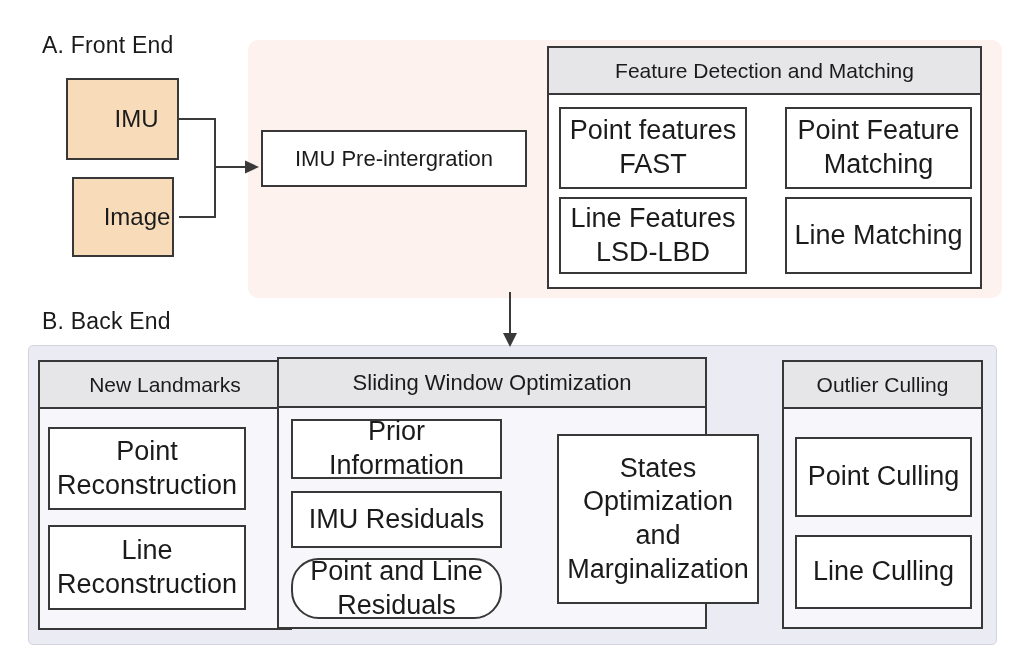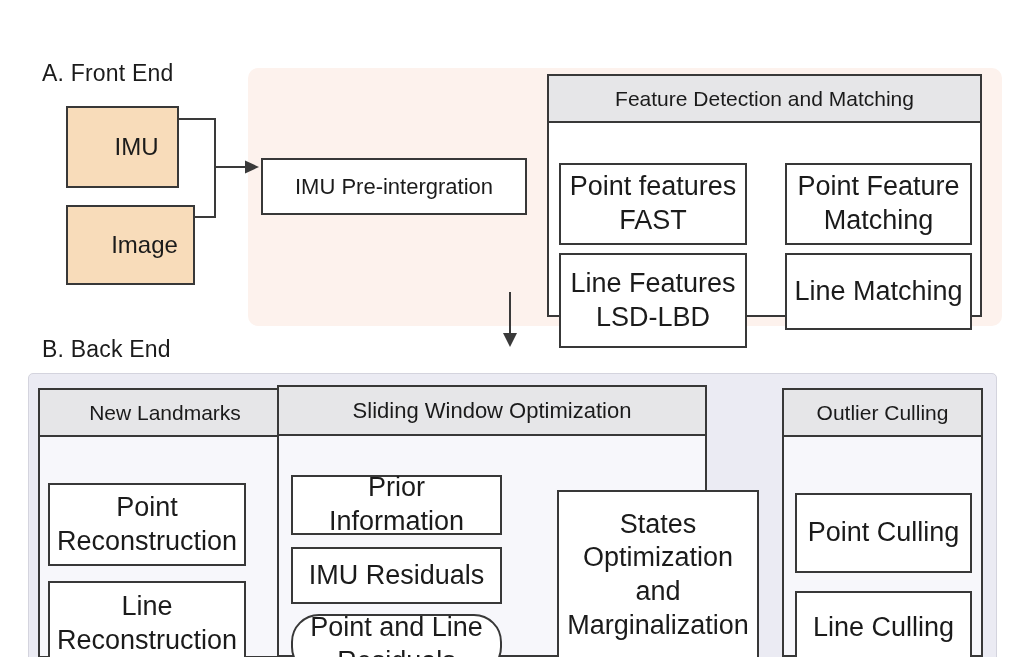--- a/index.html
+++ b/index.html
@@ -4,21 +4,21 @@
 <style>
   :root{
     --peach:#f8dcba; --pink:#fdf2ed; --header:#e6e6e8; --backdrop:#ebebf3;
     --panelBody:#f7f7fb; --boxFill:#ffffff; --border:#383838; --arrow:#3a3a3a; --text:#1b1b1b;
   }
   html,body{margin:0;padding:0;background:#ffffff;}
   .canvas{
     position:relative;width:1015px;height:657px;background:#ffffff;
     font-family:"Liberation Sans",sans-serif;color:var(--text);overflow:hidden;
   }
-  .abs{position:absolute;box-sizing:border-box;margin-top:28px;}
+  .abs{position:absolute;box-sizing:border-box;}
   .section-label{font-size:23px;font-weight:500;letter-spacing:.2px;}
   .box{
     display:flex;align-items:center;justify-content:center;text-align:center;
     white-space:pre-line;border:2px solid var(--border);background:var(--boxFill);
     font-size:27px;line-height:1.25;
   }
   .peach{background:var(--peach);font-size:24px;padding-left:28px;}
   .panel{border:2px solid var(--border);background:var(--panelBody);}
   .panel-header{
     position:absolute;left:0;top:0;right:0;display:flex;align-items:center;justify-content:center;
@@ -54,31 +54,31 @@
     <line x1="500" y1="587" x2="527" y2="587"></line>
     <line x1="527" y1="446" x2="527" y2="588"></line>
     <line x1="500" y1="517" x2="545" y2="517"></line>
     <polygon points="555,517 543,510.5 543,523.5"></polygon>
   </svg>
 
   <div class="abs section-label" style="left:42px;top:32px;">A. Front End</div>
   <div class="abs section-label" style="left:42px;top:308px;">B. Back End</div>
 
   <div class="abs box peach" style="left:66px;top:78px;width:113px;height:82px;">IMU</div>
-  <div class="abs box peach" style="left:66px;top:177px;width:129px;height:80px;">Image</div>
+  <div class="abs box peach" style="left:72px;top:177px;width:102px;height:80px;">Image</div>
 
   <div class="abs box" style="left:261px;top:130px;width:266px;height:57px;font-size:22px;">IMU Pre-intergration</div>
 
   <div class="abs panel" style="left:547px;top:46px;width:435px;height:243px;background:#ffffff;">
     <div class="panel-header" style="height:47px;">Feature Detection and Matching</div>
     <div class="abs box" style="left:10px;top:59px;width:188px;height:82px;">Point features
 FAST</div>
     <div class="abs box" style="left:236px;top:59px;width:187px;height:82px;">Point Feature
 Matching</div>
-    <div class="abs box" style="left:10px;top:149px;width:188px;height:95px;">Line Features
+    <div class="abs box" style="left:10px;top:149px;width:188px;height:77px;">Line Features
 LSD-LBD</div>
     <div class="abs box" style="left:236px;top:149px;width:187px;height:77px;">Line Matching</div>
   </div>
 
   <div class="abs panel" style="left:38px;top:360px;width:254px;height:270px;padding-left:16px;">
     <div class="panel-header" style="height:47px;">New Landmarks</div>
     <div class="abs box" style="left:8px;top:65px;width:198px;height:83px;">Point
 Reconstruction</div>
     <div class="abs box" style="left:8px;top:163px;width:198px;height:85px;">Line
 Reconstruction</div>

